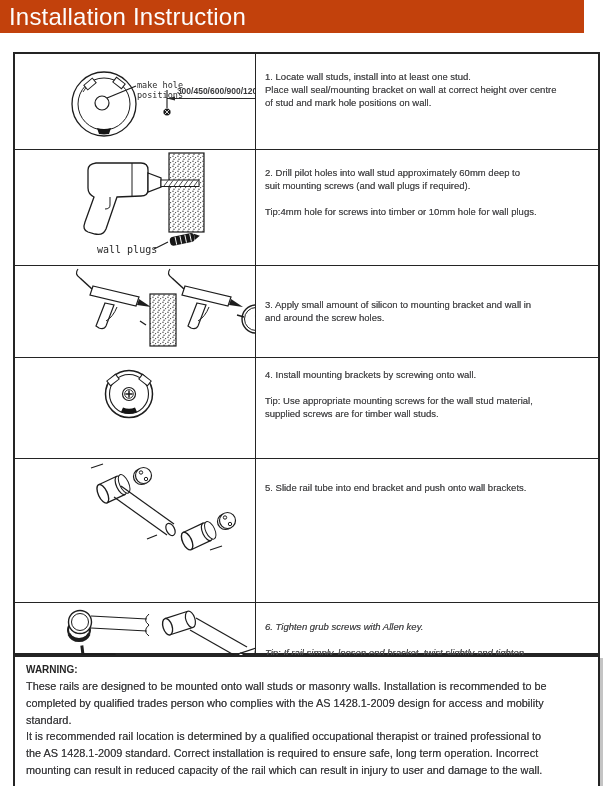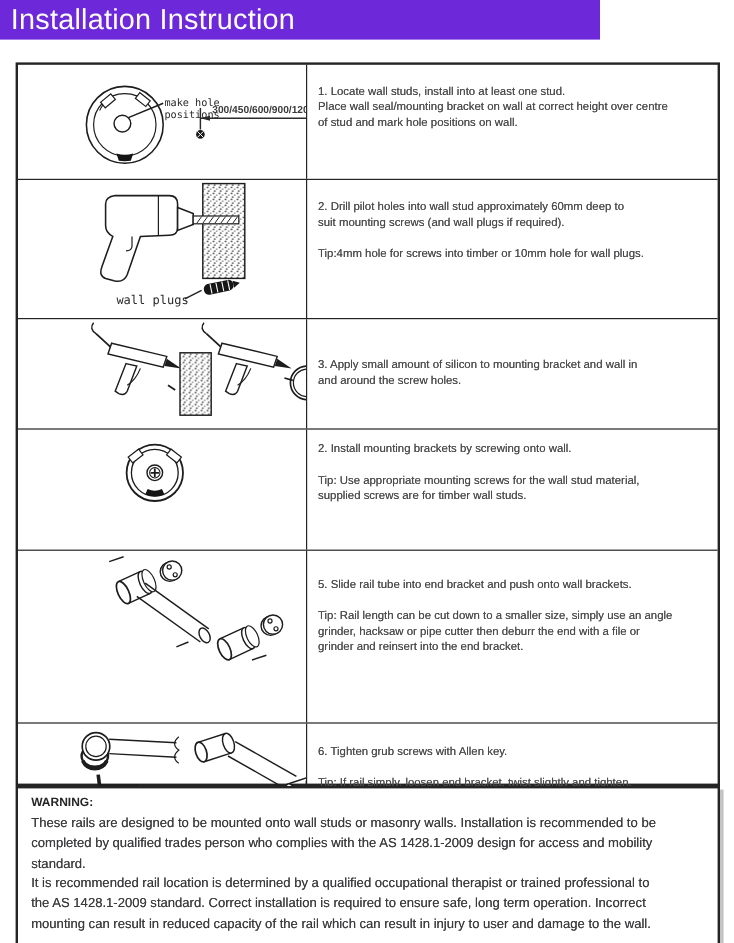--- a/index.html
+++ b/index.html
@@ -1,24 +1,24 @@
 <!DOCTYPE html>
 <html><head>
 <meta charset="utf-8">
 <style>
   * { margin:0; padding:0; box-sizing:border-box; }
   html,body { width:612px; height:786px; background:#ffffff; overflow:hidden;
               font-family:"Liberation Sans", sans-serif; position:relative; }
-  .header-bar { position:absolute; left:0; top:0; width:500px; height:33px;
-                background:#6d28d9; color:#fdfdfd; font-size:24px; line-height:33px;
+  .header-bar { position:absolute; left:0; top:0; width:584px; height:33px;
+                background:#c2410c; color:#fdfdfd; font-size:24px; line-height:33px;
                 padding-left:9px; letter-spacing:0.2px; }
   .itable { position:absolute; left:13px; top:52px; width:587px; height:603px;
             border:2px solid #242424; display:flex; flex-direction:column; background:#fff; }
   .irow { display:flex; border-bottom:1.5px solid #242424; flex:0 0 auto; }
-  .irow:last-child { border-bottom:none; flex:1 1 auto; }
+  .irow:last-child { border-bottom:none; flex:1 1 auto;font-style:italic; }
   .r1{height:96px;} .r2{height:115.5px;} .r3{height:92.5px;} .r4{height:100.5px;} .r5{height:144px;}
   .dcell { width:241px; flex:0 0 241px; border-right:1.5px solid #242424; overflow:hidden;padding-left:42px; }
   .tcell { flex:1 1 auto; padding:0 20px 0 9px; overflow:hidden; }
   .step-text { font-size:9.5px; line-height:13px; color:#4c4c4e; white-space:pre-line;
                text-shadow:0 0 0.5px rgba(76,76,78,0.9); }
   .tip-text { margin-top:13px; }
   .pt16{padding-top:16px;} .pt32{padding-top:32px;} .pt10{padding-top:10px;}
   .pt22{padding-top:22px;} .pt17{padding-top:17px;}
   .warnbox { position:absolute; left:13px; top:655px; width:587px;
              border:2px solid #242424; background:#fff; padding:5px 11px 7px 11px;
@@ -179,21 +179,21 @@
             </g>
           <circle cx="72" cy="36" r="6.5" stroke-width="1.2"></circle>
           <circle cx="72" cy="36" r="4.3" stroke-width="0.9"></circle>
           <line x1="72" y1="32.5" x2="72" y2="39.5" stroke-width="1.5"></line>
           <line x1="68.5" y1="36" x2="75.5" y2="36" stroke-width="1.5"></line>
           <path d="M64,54 A19.5,19.5 0 0,0 80,54 L78,49.5 A14.5,14.5 0 0,1 66,49.5 Z" fill="#141414" stroke="none"></path>
         </g>
       </svg>
     </div>
     <div class="tcell pt10">
-      <div class="step-text">2. Install mounting brackets by screwing onto wall.</div>
+      <div class="step-text">4. Install mounting brackets by screwing onto wall.</div>
       <div class="step-text tip-text">Tip: Use appropriate mounting screws for the wall stud material,
 supplied screws are for timber wall studs.</div>
     </div>
   </div>
 
   <div class="irow r5">
     <div class="dcell">
       <svg width="241" height="113" viewBox="0 0 241 113">
         <g stroke="#1d1d1d" fill="#fff" stroke-width="1.2">
           <line x1="34" y1="9" x2="46" y2="5" fill="none"></line>
@@ -228,23 +228,20 @@
             <circle cx="170.5" cy="61.5" r="8"></circle>
             <circle cx="168" cy="58.5" r="1.7" stroke-width="1"></circle>
             <circle cx="173" cy="65" r="1.7" stroke-width="1"></circle>
           </g>
           <line x1="153" y1="91" x2="165" y2="87" fill="none"></line>
         </g>
       </svg>
     </div>
     <div class="tcell pt22">
       <div class="step-text">5. Slide rail tube into end bracket and push onto wall brackets.</div>
-      <div class="step-text tip-text">Tip: Rail length can be cut down to a smaller size, simply use an angle
-grinder, hacksaw or pipe cutter then deburr the end with a file or
-grinder and reinsert into the end bracket.</div>
     </div>
   </div>
 
   <div class="irow">
     <div class="dcell">
       <svg width="241" height="79" viewBox="0 0 241 79">
         <g stroke="#1d1d1d" fill="none" stroke-width="1.2">
           <ellipse cx="22" cy="27" rx="11" ry="9" stroke-width="2"></ellipse>
           <path d="M12,31 A11,11 0 0,0 32,31" stroke-width="3.2"></path>
           <circle cx="23" cy="19" r="11.5" fill="#fff" stroke-width="1.4"></circle>

